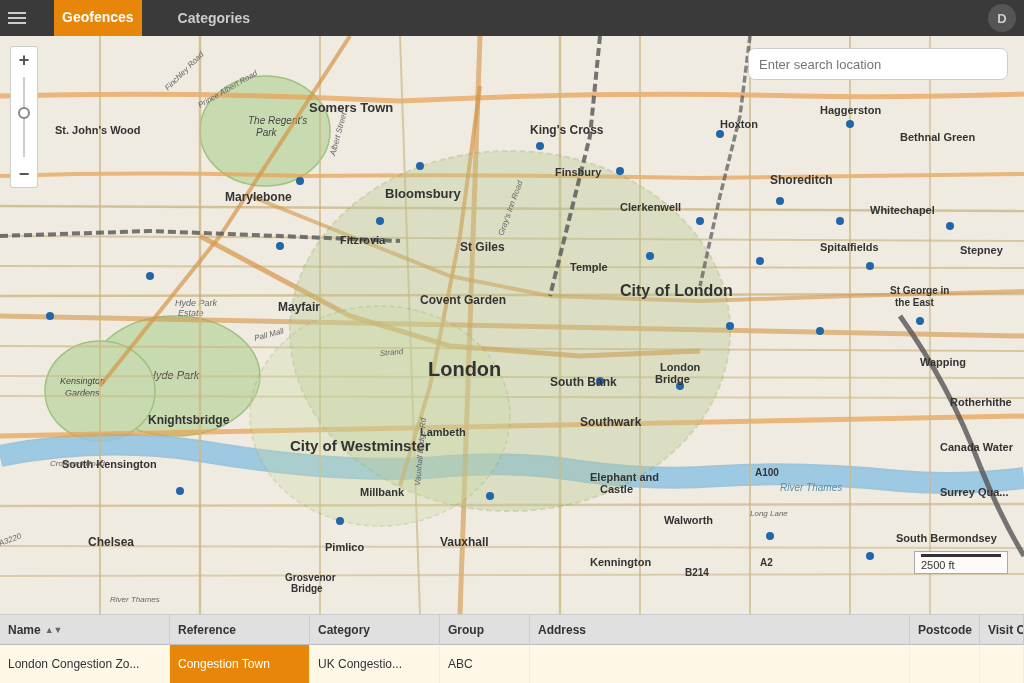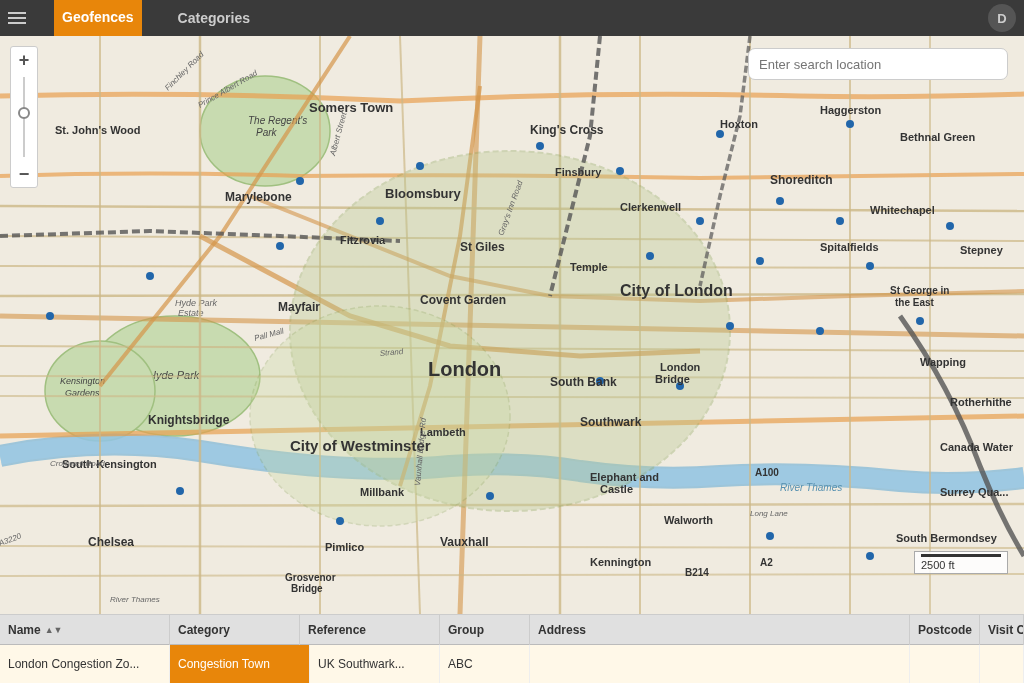--- a/index.html
+++ b/index.html
@@ -418,43 +418,43 @@
   </div>
 
 </div>
 
 <div id="bottom-table">
   <div id="table-header">
     <div class="th-cell col-name">
       <span>Name</span>
       <span class="sort-icon">▲▼</span>
     </div>
+    <div class="th-cell col-ref">
+      <span>Reference</span>
+    </div>
     <div class="th-cell col-cat">
       <span>Category</span>
-    </div>
-    <div class="th-cell col-ref">
-      <span>Reference</span>
     </div>
     <div class="th-cell col-grp">
       <span>Group</span>
     </div>
     <div class="th-cell col-addr">
       <span>Address</span>
     </div>
     <div class="th-cell col-post">
       <span>Postcode</span>
     </div>
     <div class="th-cell col-visit">
       <span>Visit Co...</span>
     </div>
   </div>
   <div id="table-body">
     <div class="tr-row">
       <div class="td-cell col-name">London Congestion Zo...</div>
       <div class="td-cell col-ref highlight">Congestion Town</div>
-      <div class="td-cell col-cat">UK Southwark...</div>
+      <div class="td-cell col-cat">UK Congestio...</div>
       <div class="td-cell col-grp">ABC</div>
       <div class="td-cell col-addr"></div>
       <div class="td-cell col-post"></div>
       <div class="td-cell col-visit"></div>
     </div>
   </div>
 </div>
 
 </body></html>

